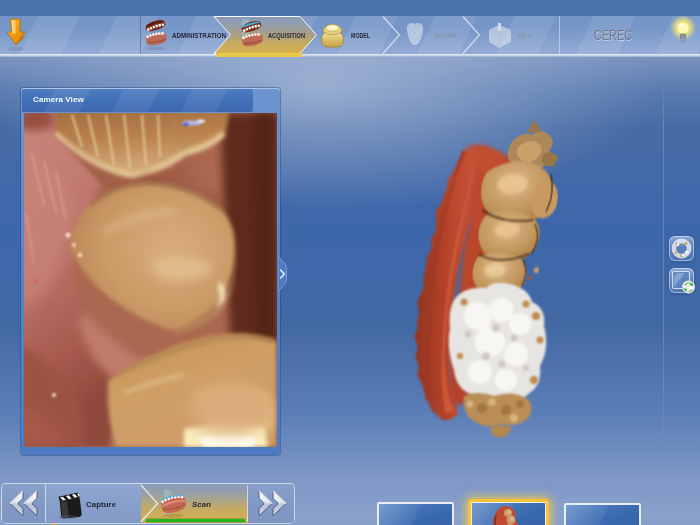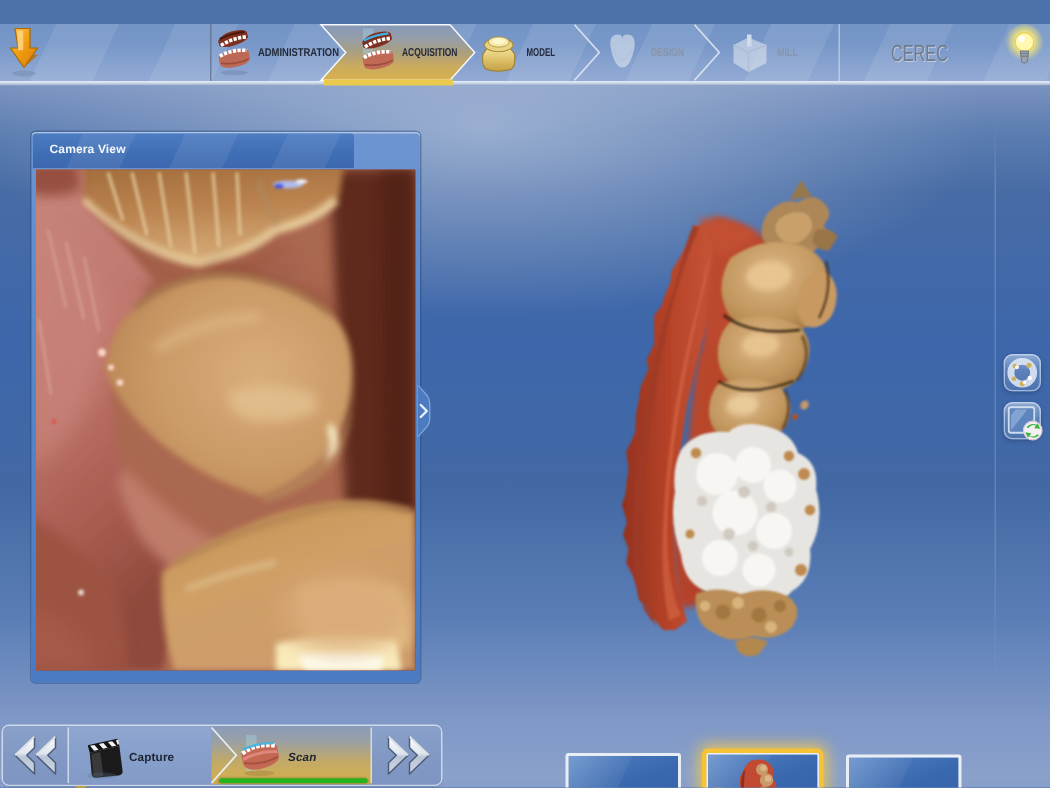--- a/index.html
+++ b/index.html
@@ -18,21 +18,21 @@
     background:linear-gradient(180deg,#7394c6 0%,#7797c8 35%,#86a2cf 70%,#93abd4 100%);}
   #topbar .stripes{position:absolute;inset:0;
     background:repeating-linear-gradient(115deg, rgba(255,255,255,0) 0 34px, rgba(255,255,255,0.09) 34px 72px);}
   #topunderline{position:absolute;left:0;top:38px;width:700px;height:3px;
     background:linear-gradient(180deg,#e8eef7 0%,#c4d2e6 55%,#93a7c6 100%);}
   
   #campanel{position:absolute;left:21px;top:72px;width:259px;height:367px;
     border-radius:3px;
     background:linear-gradient(180deg,#6d95d2 0%,#5584c8 50%,#4a7bc2 100%);
     box-shadow:0 0 0 1px rgba(40,70,120,0.45), inset 0 1px 0 rgba(255,255,255,0.45);}
-  #camtitle{position:absolute;left:1px;top:1px;width:214px;height:23px;border-radius:2px 2px 0 0;
+  #camtitle{position:absolute;left:1px;top:1px;width:231px;height:23px;border-radius:2px 2px 0 0;
     background:linear-gradient(180deg,#4c7cc2 0%,#416fb6 55%,#3b68ae 100%);overflow:hidden;}
   #camtitle .stripes{position:absolute;inset:0;
     background:repeating-linear-gradient(115deg, rgba(255,255,255,0) 0 30px, rgba(255,255,255,0.07) 30px 62px);}
   #camtitle span{position:absolute;left:11px;top:6px;font-size:8px;font-weight:bold;color:#f4f8fd;letter-spacing:0.1px;}
   #camimg{position:absolute;left:3px;top:25px;width:253px;height:334px;overflow:hidden;background:#9c4a34;}
   
   .rbtn{position:absolute;left:669px;width:25px;height:25px;border-radius:6px;
     background:linear-gradient(180deg,rgba(210,225,245,0.55) 0%,rgba(130,160,205,0.45) 45%,rgba(90,125,180,0.5) 100%);
     box-shadow:inset 0 0 0 1px rgba(230,240,255,0.55), 0 1px 3px rgba(20,40,80,0.35);}
   

